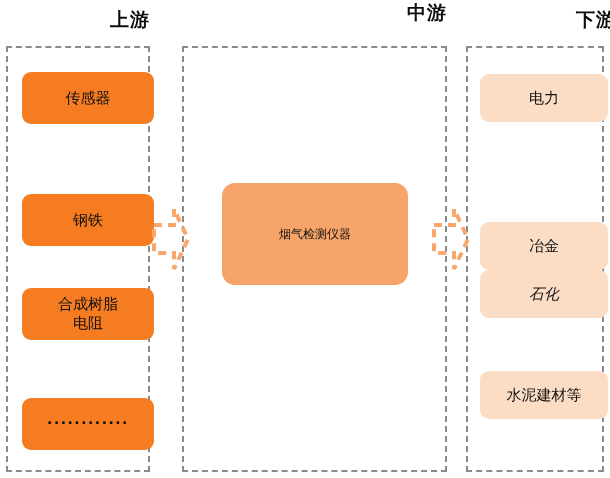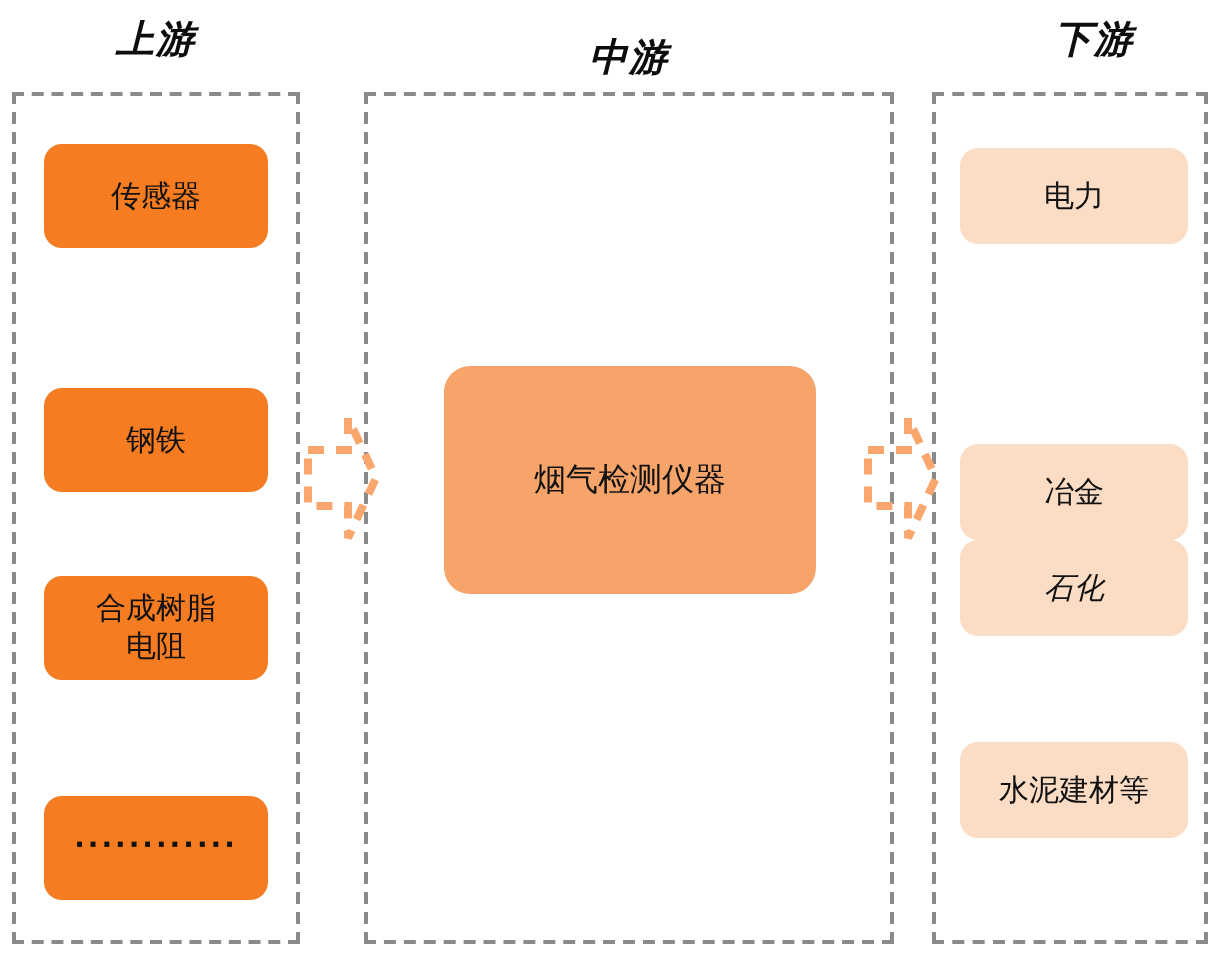--- a/index.html
+++ b/index.html
@@ -21,27 +21,26 @@
     width: 610px;
     height: 478px;
   }
 
   
   .col-header {
     position: absolute;
     font-size: 19px;
     font-weight: bold;
     color: #0d0d0d;
-    text-align: center;
+    text-align: right;
     letter-spacing: 1px;
     white-space: nowrap;
-    font-style: italic;
   }
   #header-upstream   { left: 6px;   top: 7px;  width: 144px; }
-  #header-midstream  { left: 182px; top: 16px;  width: 265px; }
+  #header-midstream  { left: 182px; top: 0;  width: 265px; }
   #header-downstream { left: 478px; top: 7px;  width: 138px; }
 
   
   .group-box {
     position: absolute;
     border: 2px dashed #8a8a8a;
     box-sizing: border-box;
     background: transparent;
   }
   #group-upstream   { left: 6px;   top: 46px; width: 144px; height: 426px; }
@@ -54,42 +53,42 @@
     box-sizing: border-box;
     display: flex;
     align-items: center;
     justify-content: center;
     text-align: center;
     color: #111111;
     line-height: 1.25;
   }
   .node-upstream {
     left: 22px;
-    width: 112px;
+    width: 132px;
     height: 52px;
     background: #F57C20;
     border-radius: 9px;
     font-size: 15px;
   }
   .node-downstream {
     left: 480px;
-    width: 114px;
+    width: 128px;
     height: 48px;
     background: #FBDCC4;
     border-radius: 9px;
     font-size: 15px;
   }
   .node-mid {
     left: 222px;
     top: 183px;
     width: 186px;
-    height: 114px;
+    height: 102px;
     background: #F7A46A;
     border-radius: 13px;
-    font-size: 16px;
+    font-size: 12px;
   }
 
   #node-up-1 { top: 72px; }
   #node-up-2 { top: 194px; }
   #node-up-3 { top: 288px; }
   #node-up-4 { top: 398px; }
 
   #node-down-1 { top: 74px; }
   #node-down-2 { top: 182px; margin-top: 40px; }
   #node-down-3 { top: 270px; font-style: italic; }

